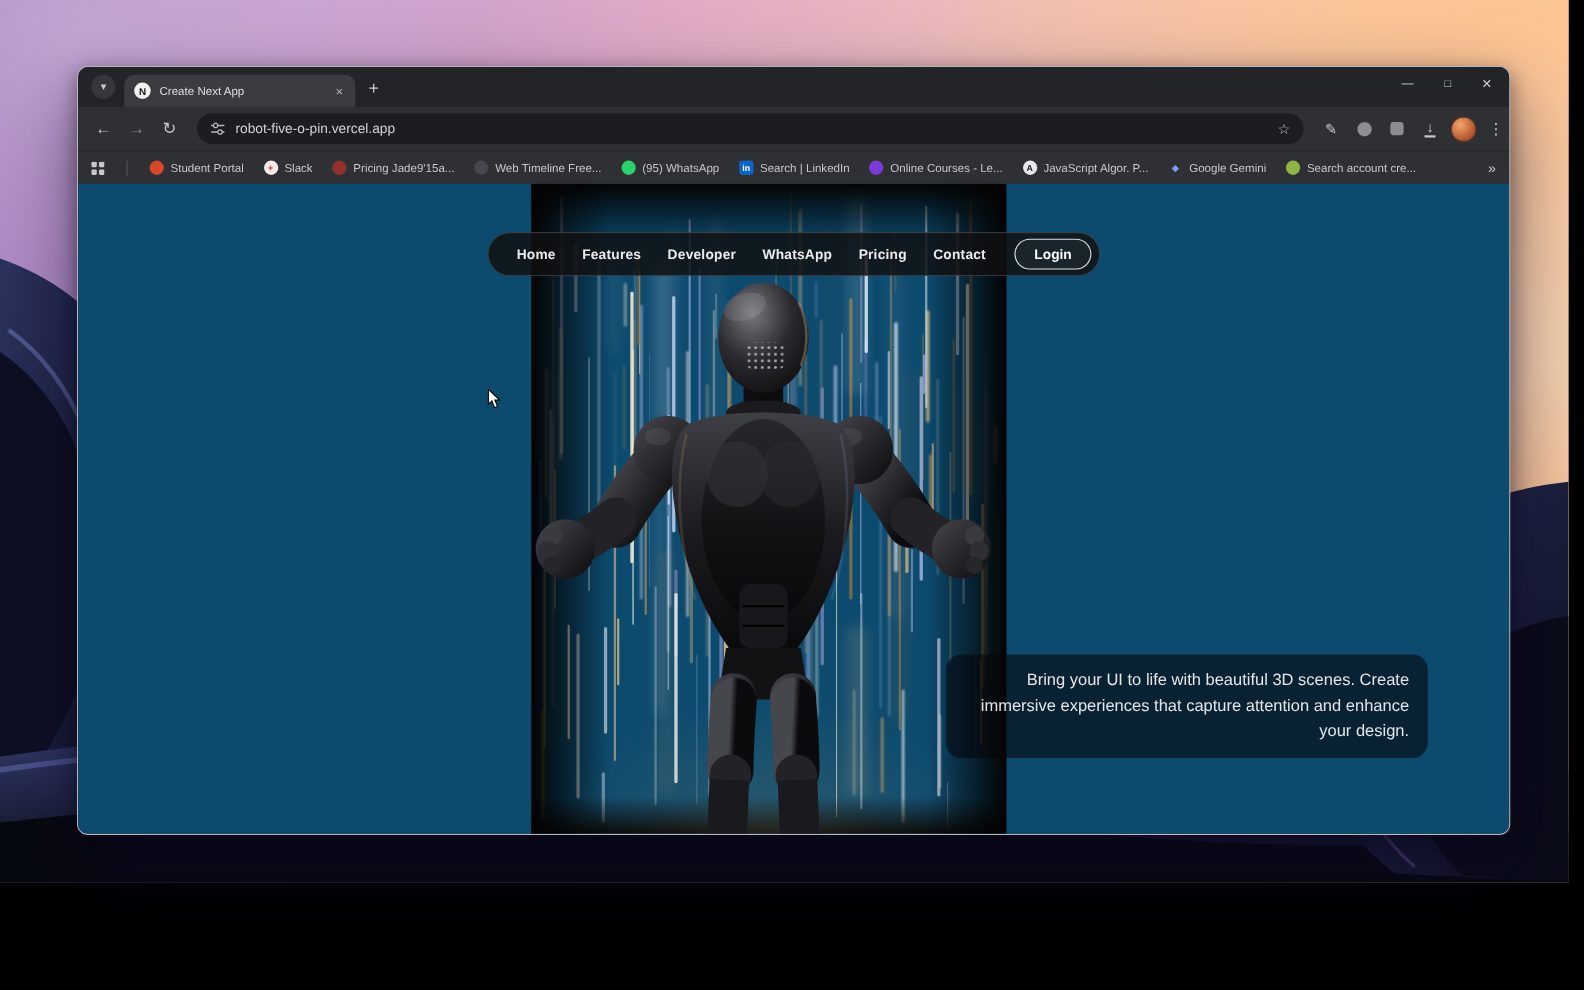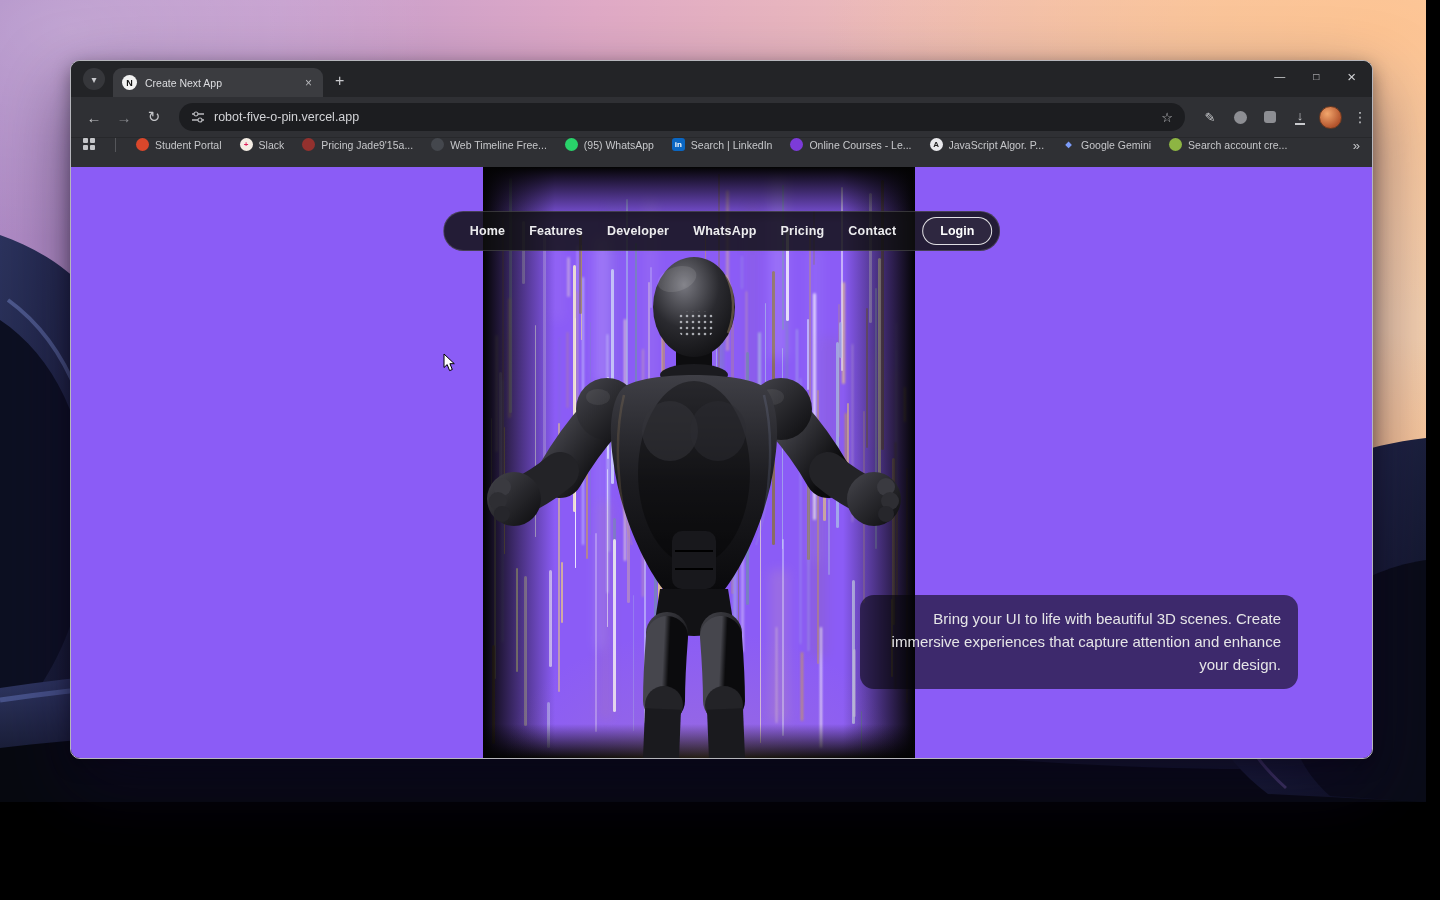--- a/index.html
+++ b/index.html
@@ -38,29 +38,29 @@
   .url{color:#d2d3d6;font-size:12.5px;flex:1;white-space:nowrap;overflow:hidden;}
   .star{color:#c4c5c8;font-size:13px;cursor:pointer;}
   .tbicon{width:26px;height:26px;display:flex;align-items:center;justify-content:center;color:#c9cacd;font-size:13px;cursor:pointer;flex:0 0 auto;}
   .ext-circle{width:13px;height:13px;border-radius:50%;background:#8d8e93;}
   .ext-box{width:12px;height:12px;border-radius:3px;background:#8d8e93;}
   .dl{display:flex;flex-direction:column;align-items:center;line-height:1;}
   .dl::after{content:"";width:10px;height:1.5px;background:#c9cacd;margin-top:1px;}
   .avatar{width:21px;height:21px;border-radius:50%;background:radial-gradient(circle at 35% 32%,#f2a66c,#b2532c 72%);border:1px solid #6e3a20;}
   .menu{font-size:14px;}
 
-  .bookmarksbar{height:29px;background:#2f3034;display:flex;align-items:flex-start;padding:0 12px;gap:18px;border-top:1px solid #27282b;flex:0 0 auto;}
+  .bookmarksbar{height:29px;background:#2f3034;display:flex;align-items:center;padding:0 12px;gap:18px;border-top:1px solid #27282b;flex:0 0 auto;}
   .bdiv{width:1px;height:14px;background:#55565a;margin:0 2px;}
   .bm{display:flex;align-items:center;gap:6px;color:#c6c7ca;font-size:10.5px;cursor:pointer;flex:0 0 auto;}
   .fav{width:13px;height:13px;border-radius:50%;display:flex;align-items:center;justify-content:center;font-size:8px;font-weight:700;flex:0 0 auto;}
   .bm-label{white-space:nowrap;max-width:112px;overflow:hidden;}
   .overflow{margin-left:auto;color:#c6c7ca;font-size:13px;cursor:pointer;}
 
   
-  .content{position:relative;flex:1;background:#8b5cf6;overflow:hidden;}
+  .content{position:relative;flex:1;background:#0c4a6e;overflow:hidden;}
   #streaks{position:absolute;left:412px;top:0;width:430px;height:100%;}
   .streak{position:absolute;border-radius:2px;}
   .fade{position:absolute;pointer-events:none;z-index:2;}
   .fade-l{left:412px;top:0;width:72px;height:100%;background:linear-gradient(to right,#030303,rgba(3,3,3,0));}
   .fade-r{left:772px;top:0;width:72px;height:100%;background:linear-gradient(to left,#030303,rgba(3,3,3,0));}
   .fade-t{left:412px;top:0;width:430px;height:56px;background:linear-gradient(#030303,rgba(3,3,3,0));}
   .fade-b{left:412px;bottom:0;width:430px;height:34px;background:linear-gradient(rgba(3,3,3,0),#030303);}
   .floorglow{position:absolute;left:430px;bottom:0;width:400px;height:130px;z-index:2;pointer-events:none;
     background:radial-gradient(ellipse at 50% 100%, rgba(214,176,114,.16), transparent 70%);}
   .robot{position:absolute;left:403px;top:68px;width:440px;height:524px;z-index:3;}

